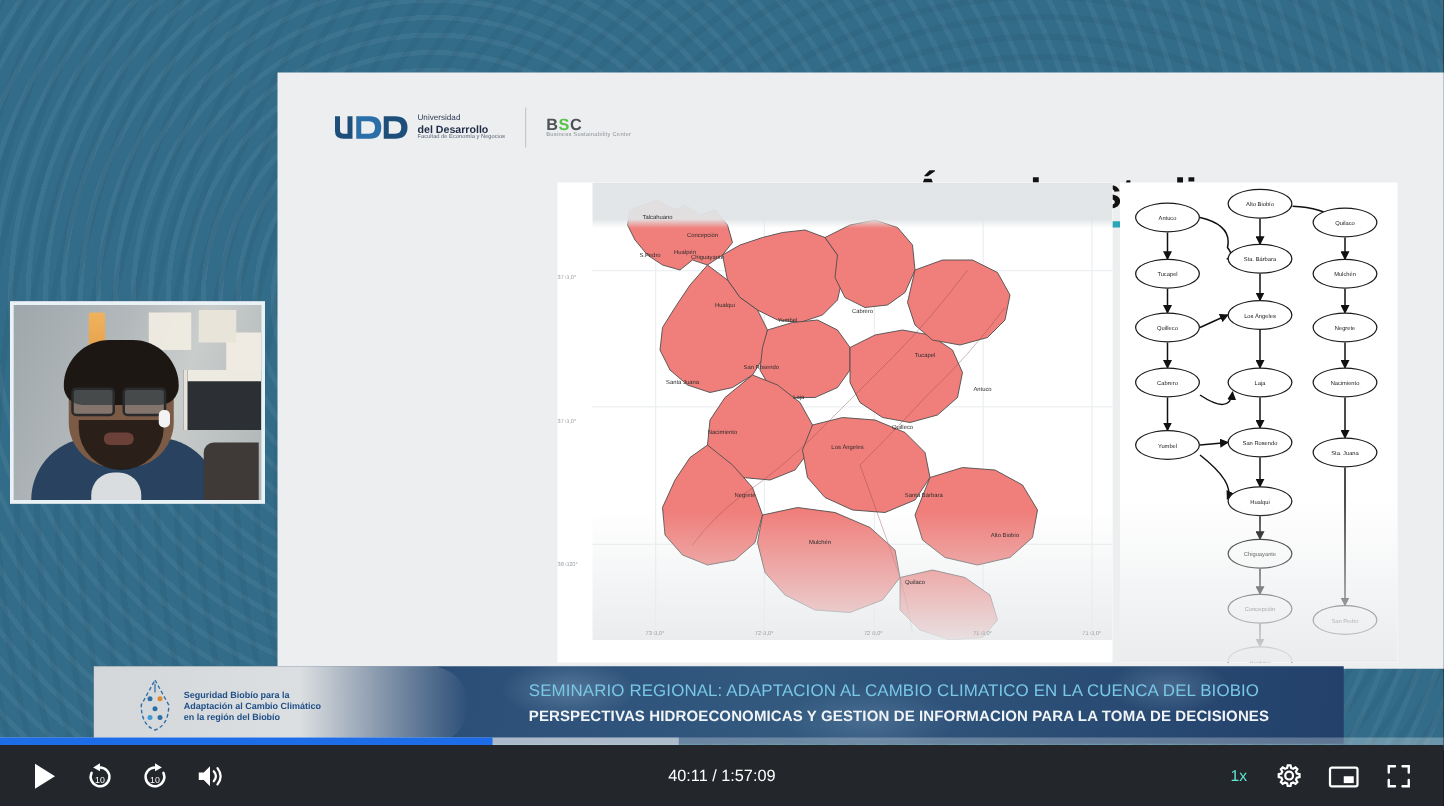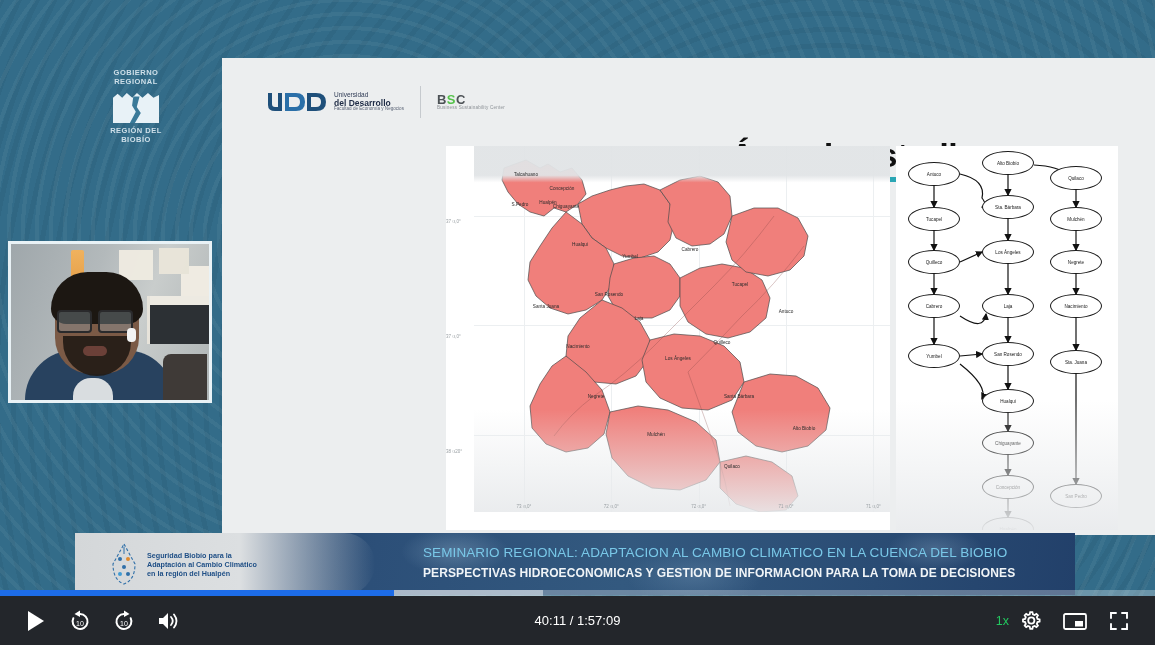--- a/index.html
+++ b/index.html
@@ -191,34 +191,29 @@
   .prog-buffer{ position:absolute; left:0; top:0; height:100%; background:rgba(255,255,255,.45); }
   .prog-fill{ position:absolute; left:0; top:0; height:100%; background:#1d6ce8; }
   .prog-fill::after{ content:""; position:absolute; right:-1px; top:0; width:2px; height:100%; background:#1d6ce8; }
 
   .controls{ position:absolute; left:0; right:0; top:596px; height:49px; background:#23262b; z-index:11;
     display:flex; align-items:center; padding:0 14px; }
   .ctl{ display:flex; align-items:center; justify-content:center; width:44px; height:44px; cursor:pointer; }
   .ctl svg{ display:block; }
   .timecode{ position:absolute; left:50%; transform:translateX(-50%); font-size:13px; color:#fff; font-weight:400;text-align:right; }
   .spacer{ flex:1; }
-  .speed{ font-size:12.5px; color:#22c55e; width:36px; text-align:right; cursor:pointer; }
+  .speed{ font-size:12.5px; color:#5eead4; width:36px; text-align:center; cursor:pointer; }
 </style>
 </head>
 <body>
 
 <div id="app">
 
   <div class="video-bg"></div>
 
-  <div class="gore-logo">
-    <div class="gl-top">GOBIERNO REGIONAL</div>
-    <div class="gl-mark"></div>
-    <div class="gl-bot">REGIÓN DEL BIOBÍO</div>
-  </div>
 
   <div class="webcam">
     <div class="wc-wall"></div>
     <div class="wc-papers"></div>
     <div class="wc-orange"></div>
     <div class="wc-blind"></div>
     <div class="wc-body"></div>
     <div class="wc-shirt"></div>
     <div class="wc-chair"></div>
     <div class="wc-head"></div>
@@ -430,21 +425,21 @@
           <circle cx="19" cy="17" r="2" fill="#e08a2e"></circle>
           <circle cx="15" cy="25" r="2" fill="#2f6fa8"></circle>
           <circle cx="11" cy="32" r="2" fill="#3f9bd4"></circle>
           <circle cx="19" cy="32" r="2" fill="#2f6fa8"></circle>
           <path d="M15 5 L15 12" stroke="#2f6fa8" stroke-width="1"></path>
         </svg>
       </div>
       <div class="sh-txt">
         <div>Seguridad Biobío para la</div>
         <div>Adaptación al Cambio Climático</div>
-        <div>en la región del Hualpén</div>
+        <div>en la región del Biobío</div>
       </div>
     </div>
     <div class="banner-title">SEMINARIO REGIONAL: ADAPTACION AL CAMBIO CLIMATICO EN LA CUENCA DEL BIOBIO</div>
     <div class="banner-sub">PERSPECTIVAS HIDROECONOMICAS Y GESTION DE INFORMACION PARA LA TOMA DE DECISIONES</div>
   </div>
 
   <div class="subtitle">Los invitamos a dejar sus consultas en el chat de esta transmisión para ser contestadas por nuestr</div>
 
   <div class="progress">
     <div class="prog-buffer" id="prog-buffer" style="width: 47%;"></div>

